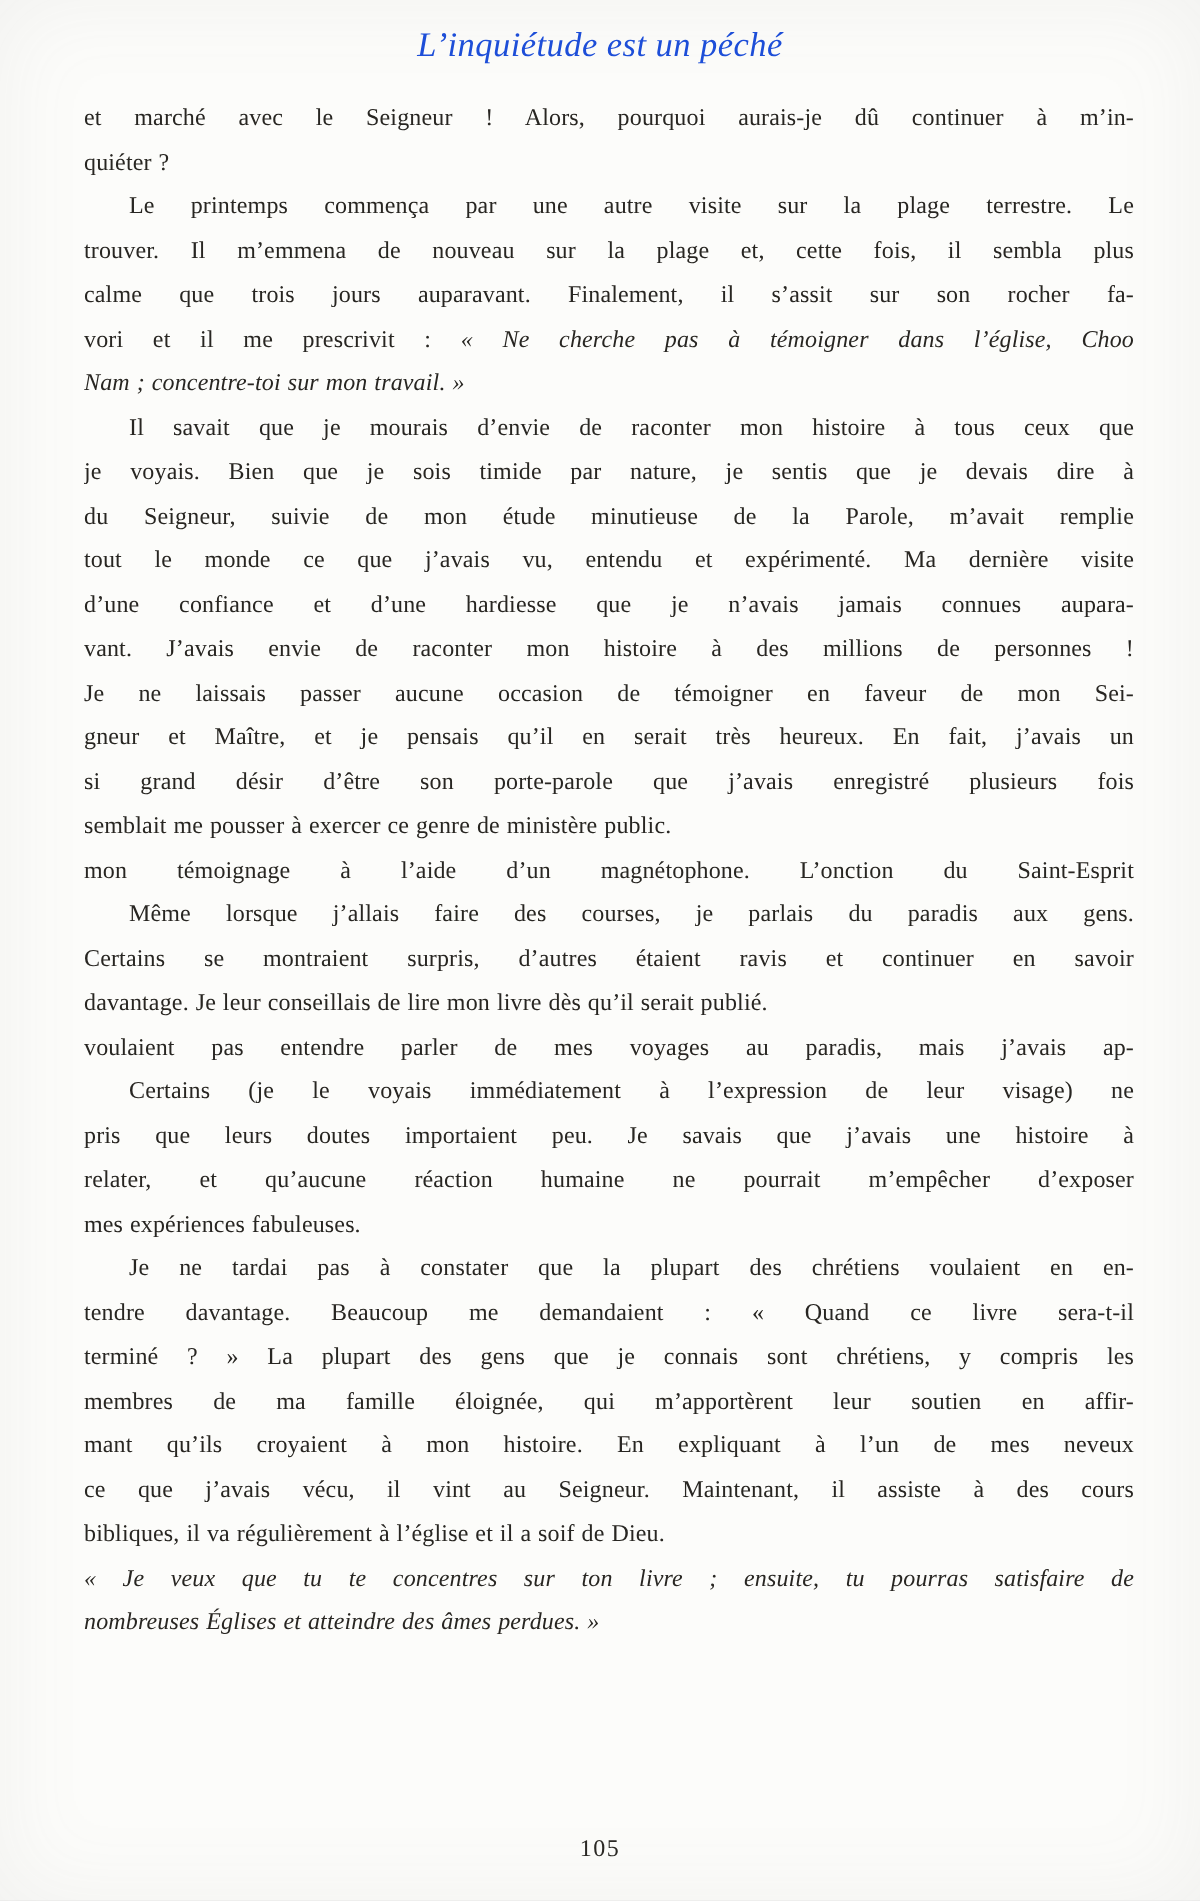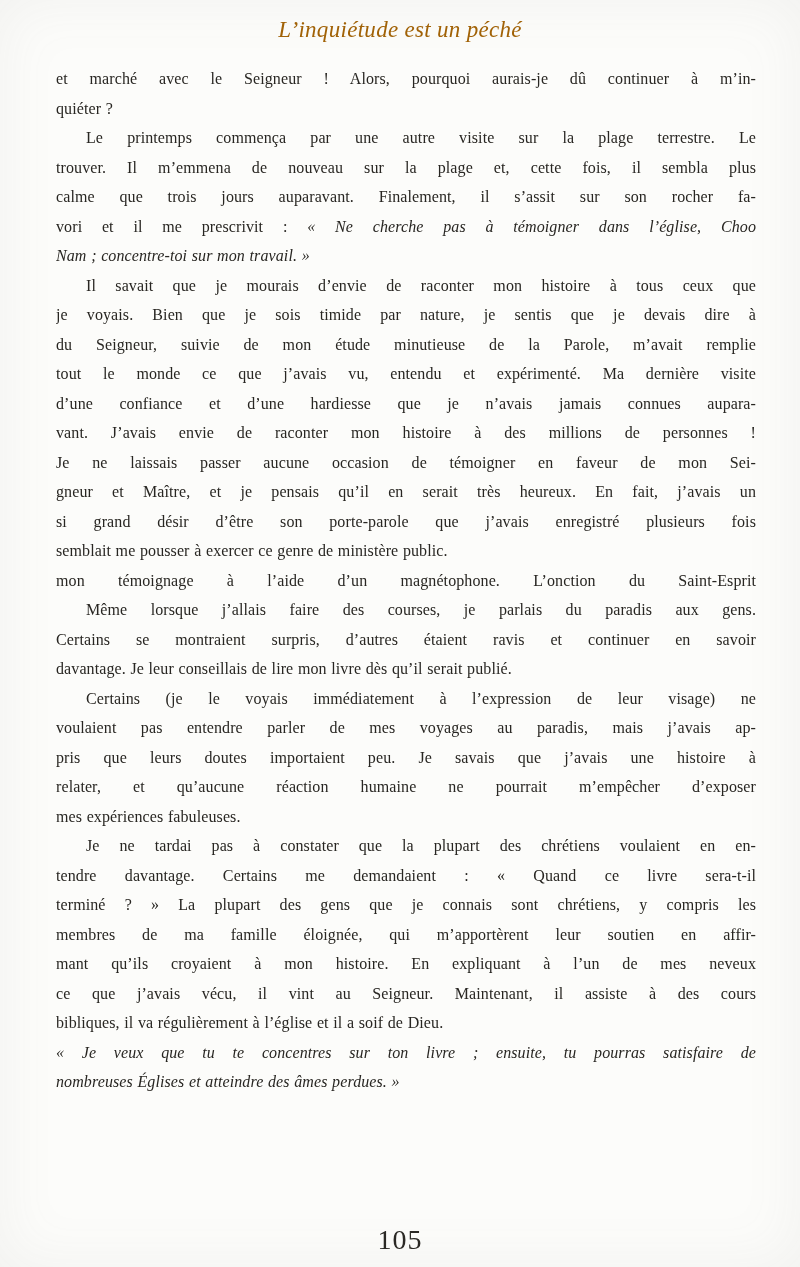--- a/index.html
+++ b/index.html
@@ -20,21 +20,21 @@
   }
   .running-head {
     position: absolute;
     top: 17px;
     left: 0;
     width: 100%;
     text-align: center;
     font-style: italic;
     font-size: 23px;
     letter-spacing: 0.3px;
-    color: #a16207;
+    color: #1d4ed8;
   }
   .text-block {
     position: absolute;
     top: 64px;
     left: 56px;
     width: 700px;
   }
   .line {
     font-size: 16px;
     line-height: 29.5px;
@@ -47,21 +47,21 @@
   }
   .line.indent { text-indent: 30px; }
   .line.last { text-align-last: left; }
   .it { font-style: italic; }
   .page-number {
     position: absolute;
     top: 1224px;
     left: 0;
     width: 100%;
     text-align: center;
-    font-size: 28px;
+    font-size: 16px;
     letter-spacing: 1px;
     color: #2b2925;
   }
 </style>
 </head>
 <body>
 
 <div class="page">
 
   <div class="running-head">L’inquiétude est un péché</div>
@@ -81,27 +81,27 @@
       <div class="line"><span>d’une confiance et d’une hardiesse que je n’avais jamais connues aupara-</span></div>
       <div class="line"><span>vant. J’avais envie de raconter mon histoire à des millions de personnes !</span></div>
       <div class="line"><span>Je ne laissais passer aucune occasion de témoigner en faveur de mon Sei-</span></div>
       <div class="line"><span>gneur et Maître, et je pensais qu’il en serait très heureux. En fait, j’avais un</span></div>
       <div class="line"><span>si grand désir d’être son porte-parole que j’avais enregistré plusieurs fois</span></div>
       <div class="line last"><span>semblait me pousser à exercer ce genre de ministère public.</span></div>
       <div class="line"><span>mon témoignage à l’aide d’un magnétophone. L’onction du Saint-Esprit</span></div>
       <div class="line indent"><span>Même lorsque j’allais faire des courses, je parlais du paradis aux gens.</span></div>
       <div class="line"><span>Certains se montraient surpris, d’autres étaient ravis et continuer en savoir</span></div>
       <div class="line last"><span>davantage. Je leur conseillais de lire mon livre dès qu’il serait publié.</span></div>
+      <div class="line"><span>voulaient pas entendre parler de mes voyages au paradis, mais j’avais ap-</span></div>
       <div class="line indent"><span>Certains (je le voyais immédiatement à l’expression de leur visage) ne</span></div>
-      <div class="line"><span>voulaient pas entendre parler de mes voyages au paradis, mais j’avais ap-</span></div>
       <div class="line"><span>pris que leurs doutes importaient peu. Je savais que j’avais une histoire à</span></div>
       <div class="line"><span>relater, et qu’aucune réaction humaine ne pourrait m’empêcher d’exposer</span></div>
       <div class="line last"><span>mes expériences fabuleuses.</span></div>
       <div class="line indent"><span>Je ne tardai pas à constater que la plupart des chrétiens voulaient en en-</span></div>
-      <div class="line"><span>tendre davantage. Certains me demandaient : « Quand ce livre sera-t-il</span></div>
+      <div class="line"><span>tendre davantage. Beaucoup me demandaient : « Quand ce livre sera-t-il</span></div>
       <div class="line"><span>terminé ? » La plupart des gens que je connais sont chrétiens, y compris les</span></div>
       <div class="line"><span>membres de ma famille éloignée, qui m’apportèrent leur soutien en affir-</span></div>
       <div class="line"><span>mant qu’ils croyaient à mon histoire. En expliquant à l’un de mes neveux</span></div>
       <div class="line"><span>ce que j’avais vécu, il vint au Seigneur. Maintenant, il assiste à des cours</span></div>
       <div class="line last"><span>bibliques, il va régulièrement à l’église et il a soif de Dieu.</span></div>
       <div class="line"><span class="it">« Je veux que tu te concentres sur ton livre ; ensuite, tu pourras satisfaire de</span></div>
       <div class="line last"><span class="it">nombreuses Églises et atteindre des âmes perdues. »</span></div>
     </div>
 
   <div class="page-number">105</div>

